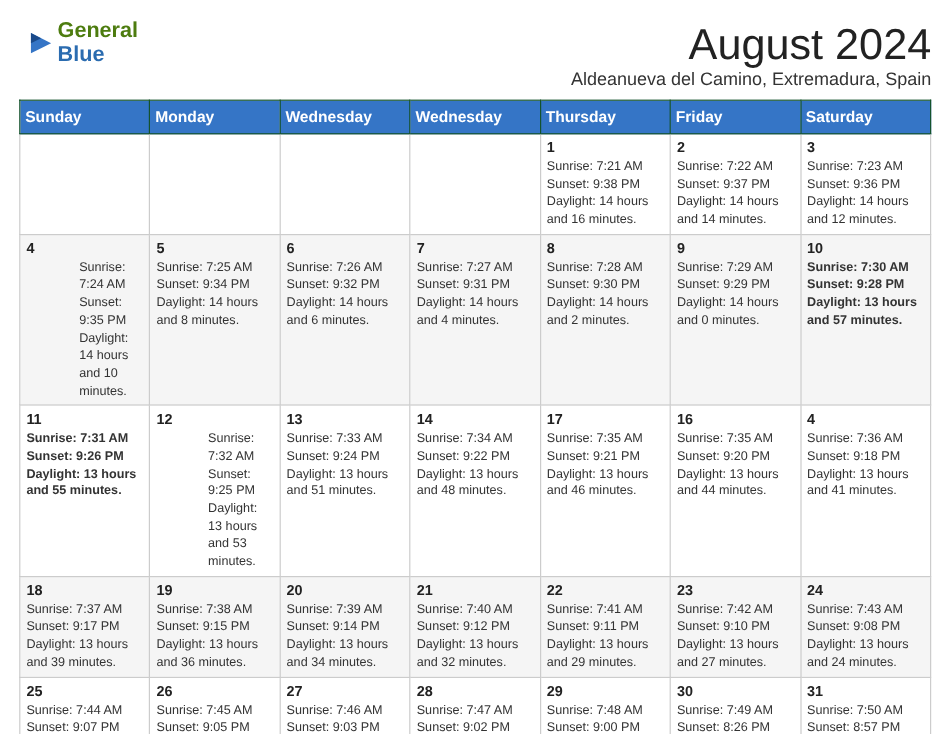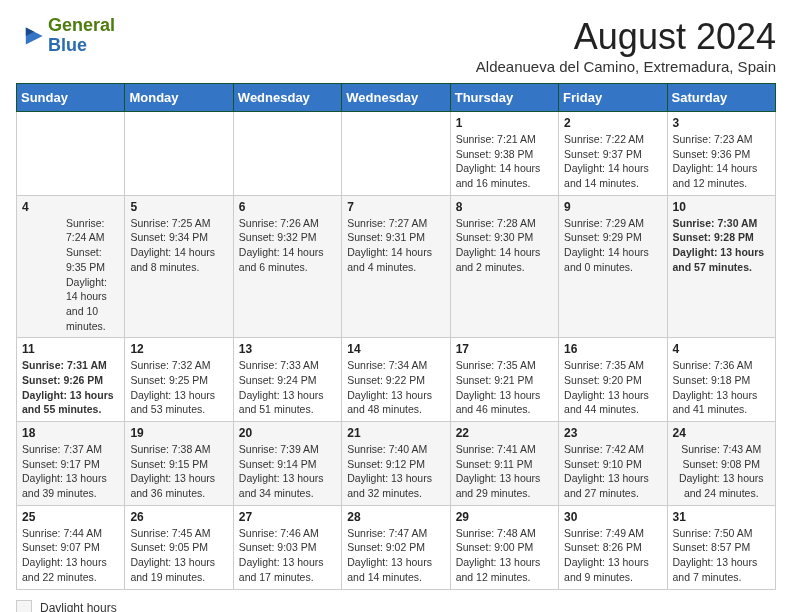--- a/index.html
+++ b/index.html
@@ -202,21 +202,21 @@
       </tr>
       <tr>
         <td>
           <span class="day-num">11</span>
           <div class="day-info" style="white-space: pre-line; font-weight: bold;">Sunrise: 7:31 AM
 Sunset: 9:26 PM
 Daylight: 13 hours and 55 minutes.</div>
         </td>
         <td>
           <span class="day-num">12</span>
-          <div class="day-info" style="white-space: pre-line;">Sunrise: 7:32 AM
+          <div class="day-info" style="white-space: pre-line; margin-left: 43px;">Sunrise: 7:32 AM
 Sunset: 9:25 PM
 Daylight: 13 hours and 53 minutes.</div>
         </td>
         <td>
           <span class="day-num">13</span>
           <div class="day-info" style="white-space: pre-line;">Sunrise: 7:33 AM
 Sunset: 9:24 PM
 Daylight: 13 hours and 51 minutes.</div>
         </td>
         <td>
@@ -276,21 +276,21 @@
 Daylight: 13 hours and 29 minutes.</div>
         </td>
         <td>
           <span class="day-num">23</span>
           <div class="day-info" style="white-space: pre-line;">Sunrise: 7:42 AM
 Sunset: 9:10 PM
 Daylight: 13 hours and 27 minutes.</div>
         </td>
         <td>
           <span class="day-num">24</span>
-          <div class="day-info" style="white-space: pre-line; text-align: center;">Sunrise: 7:43 AM
+          <div class="day-info" style="white-space: pre-line;">Sunrise: 7:43 AM
 Sunset: 9:08 PM
 Daylight: 13 hours and 24 minutes.</div>
         </td>
       </tr>
       <tr>
         <td>
           <span class="day-num">25</span>
           <div class="day-info" style="white-space: pre-line;">Sunrise: 7:44 AM
 Sunset: 9:07 PM
 Daylight: 13 hours and 22 minutes.</div>

